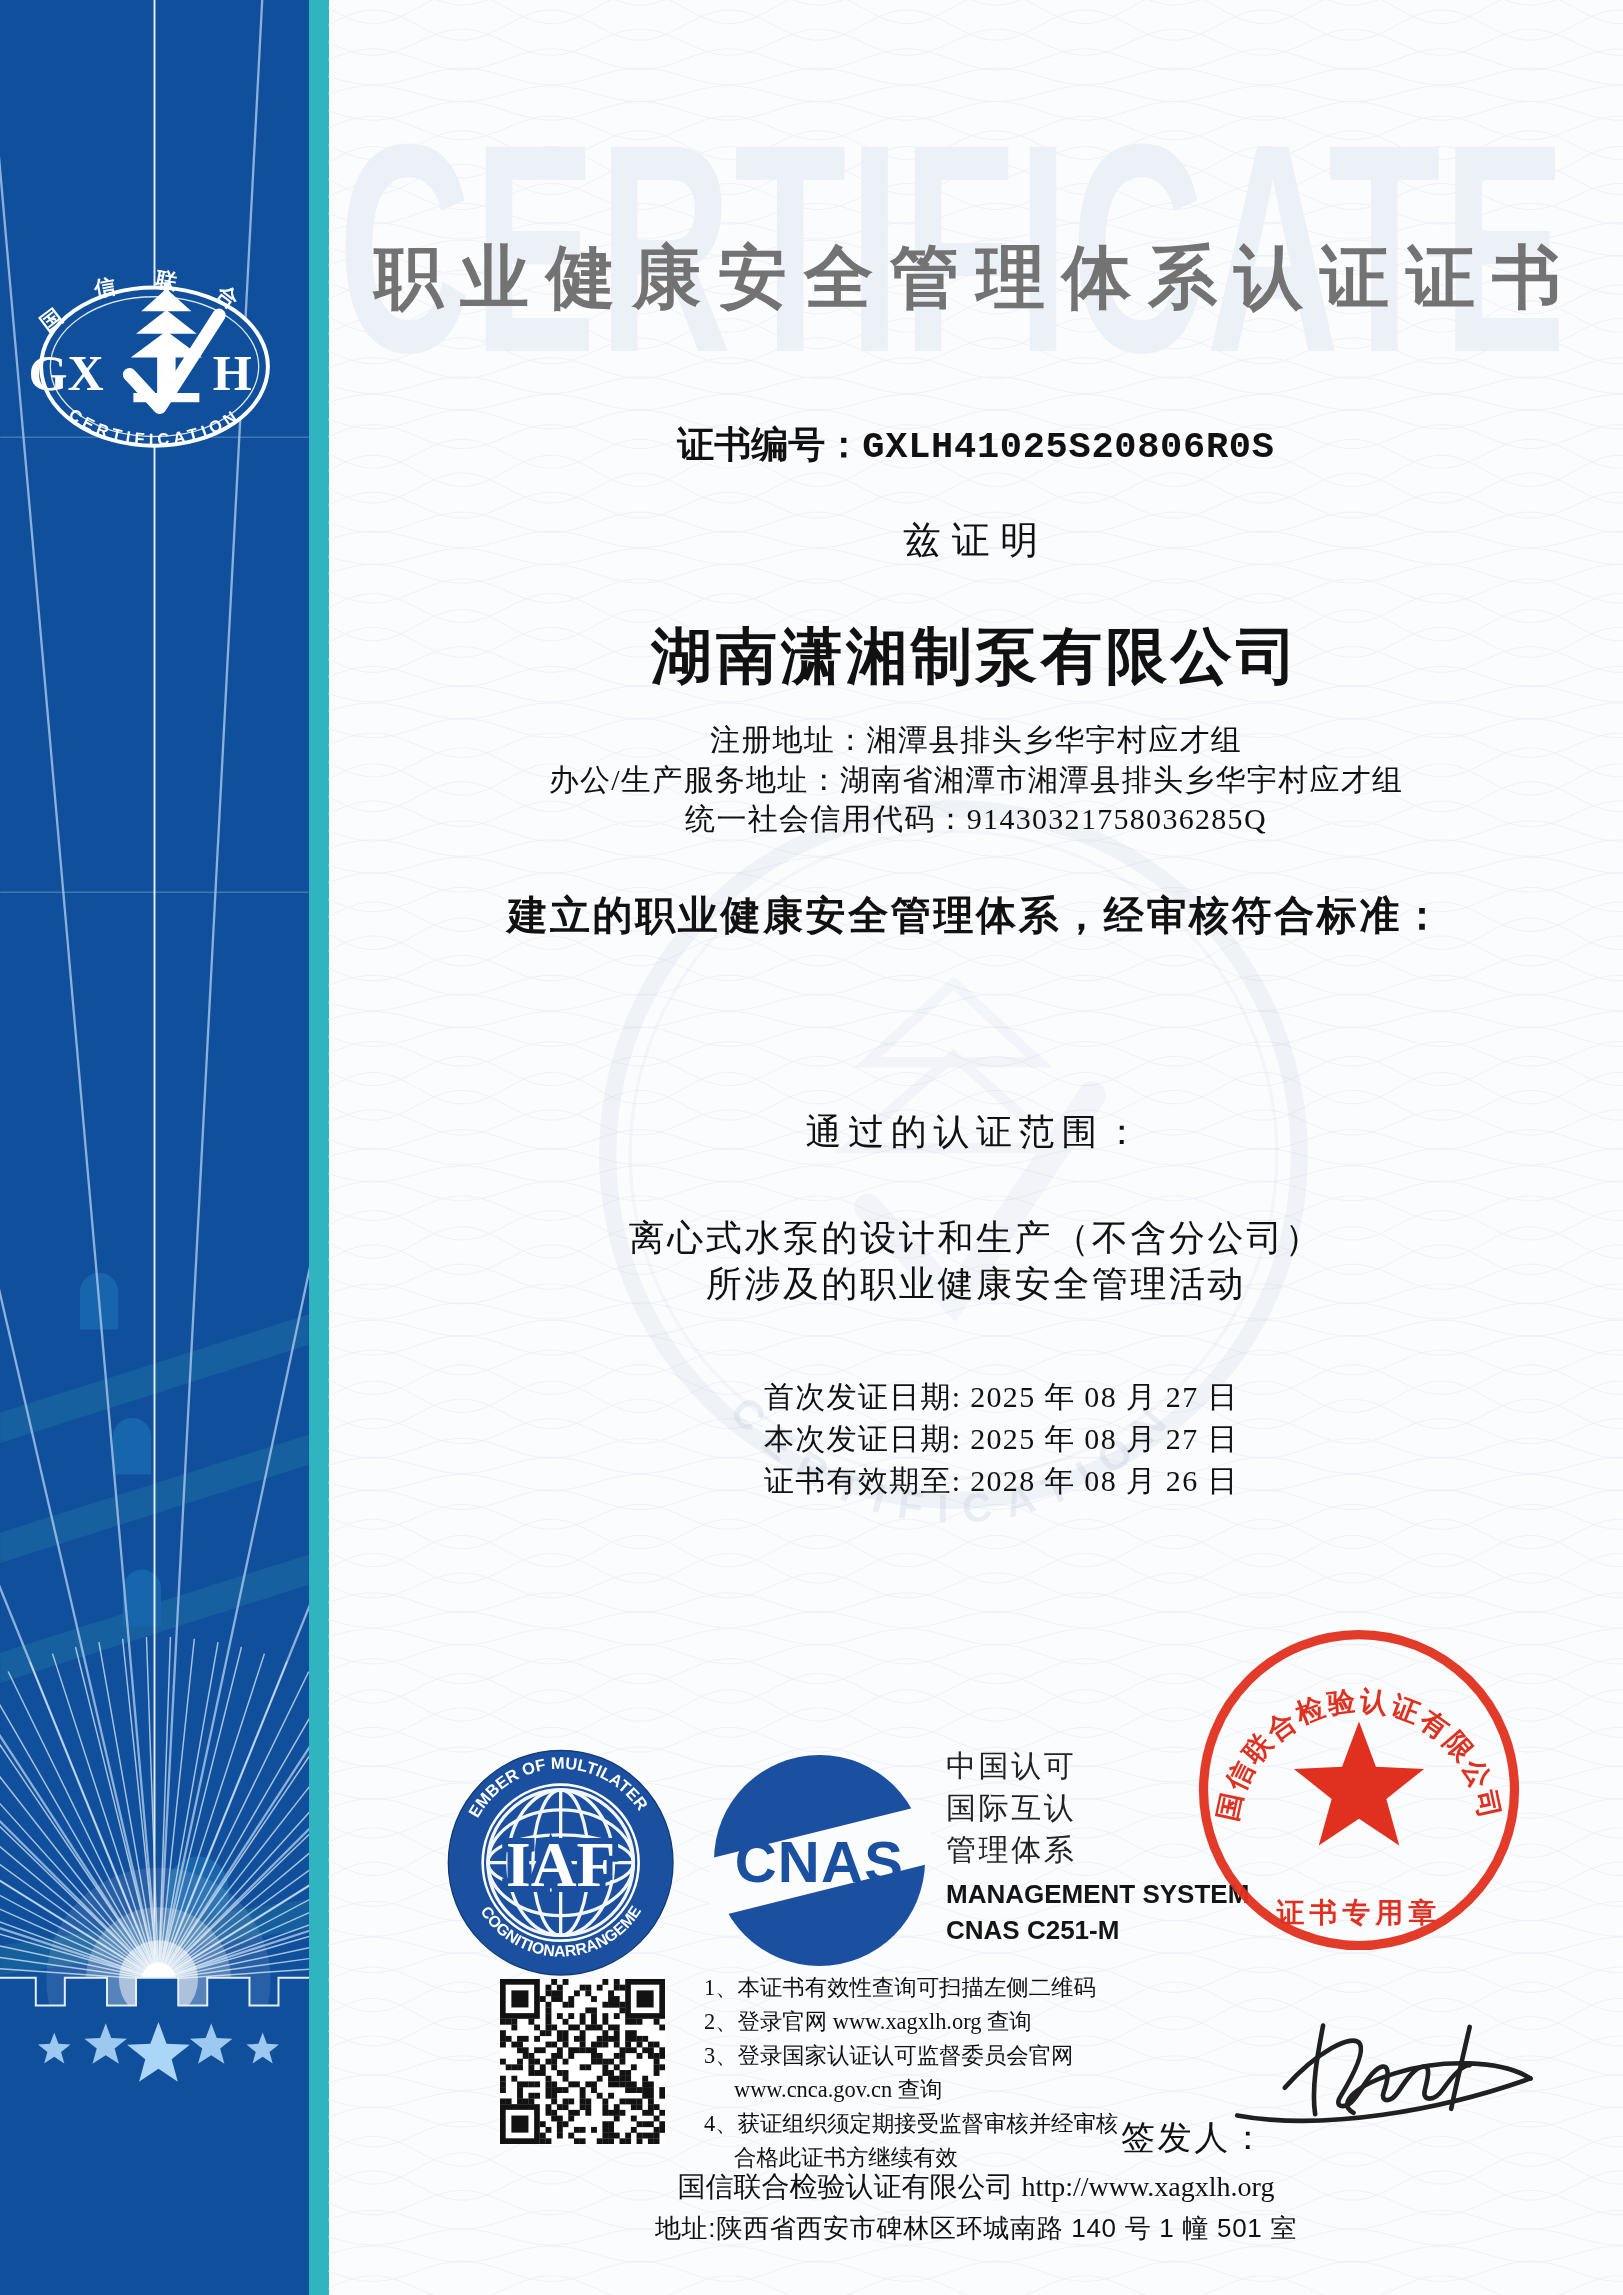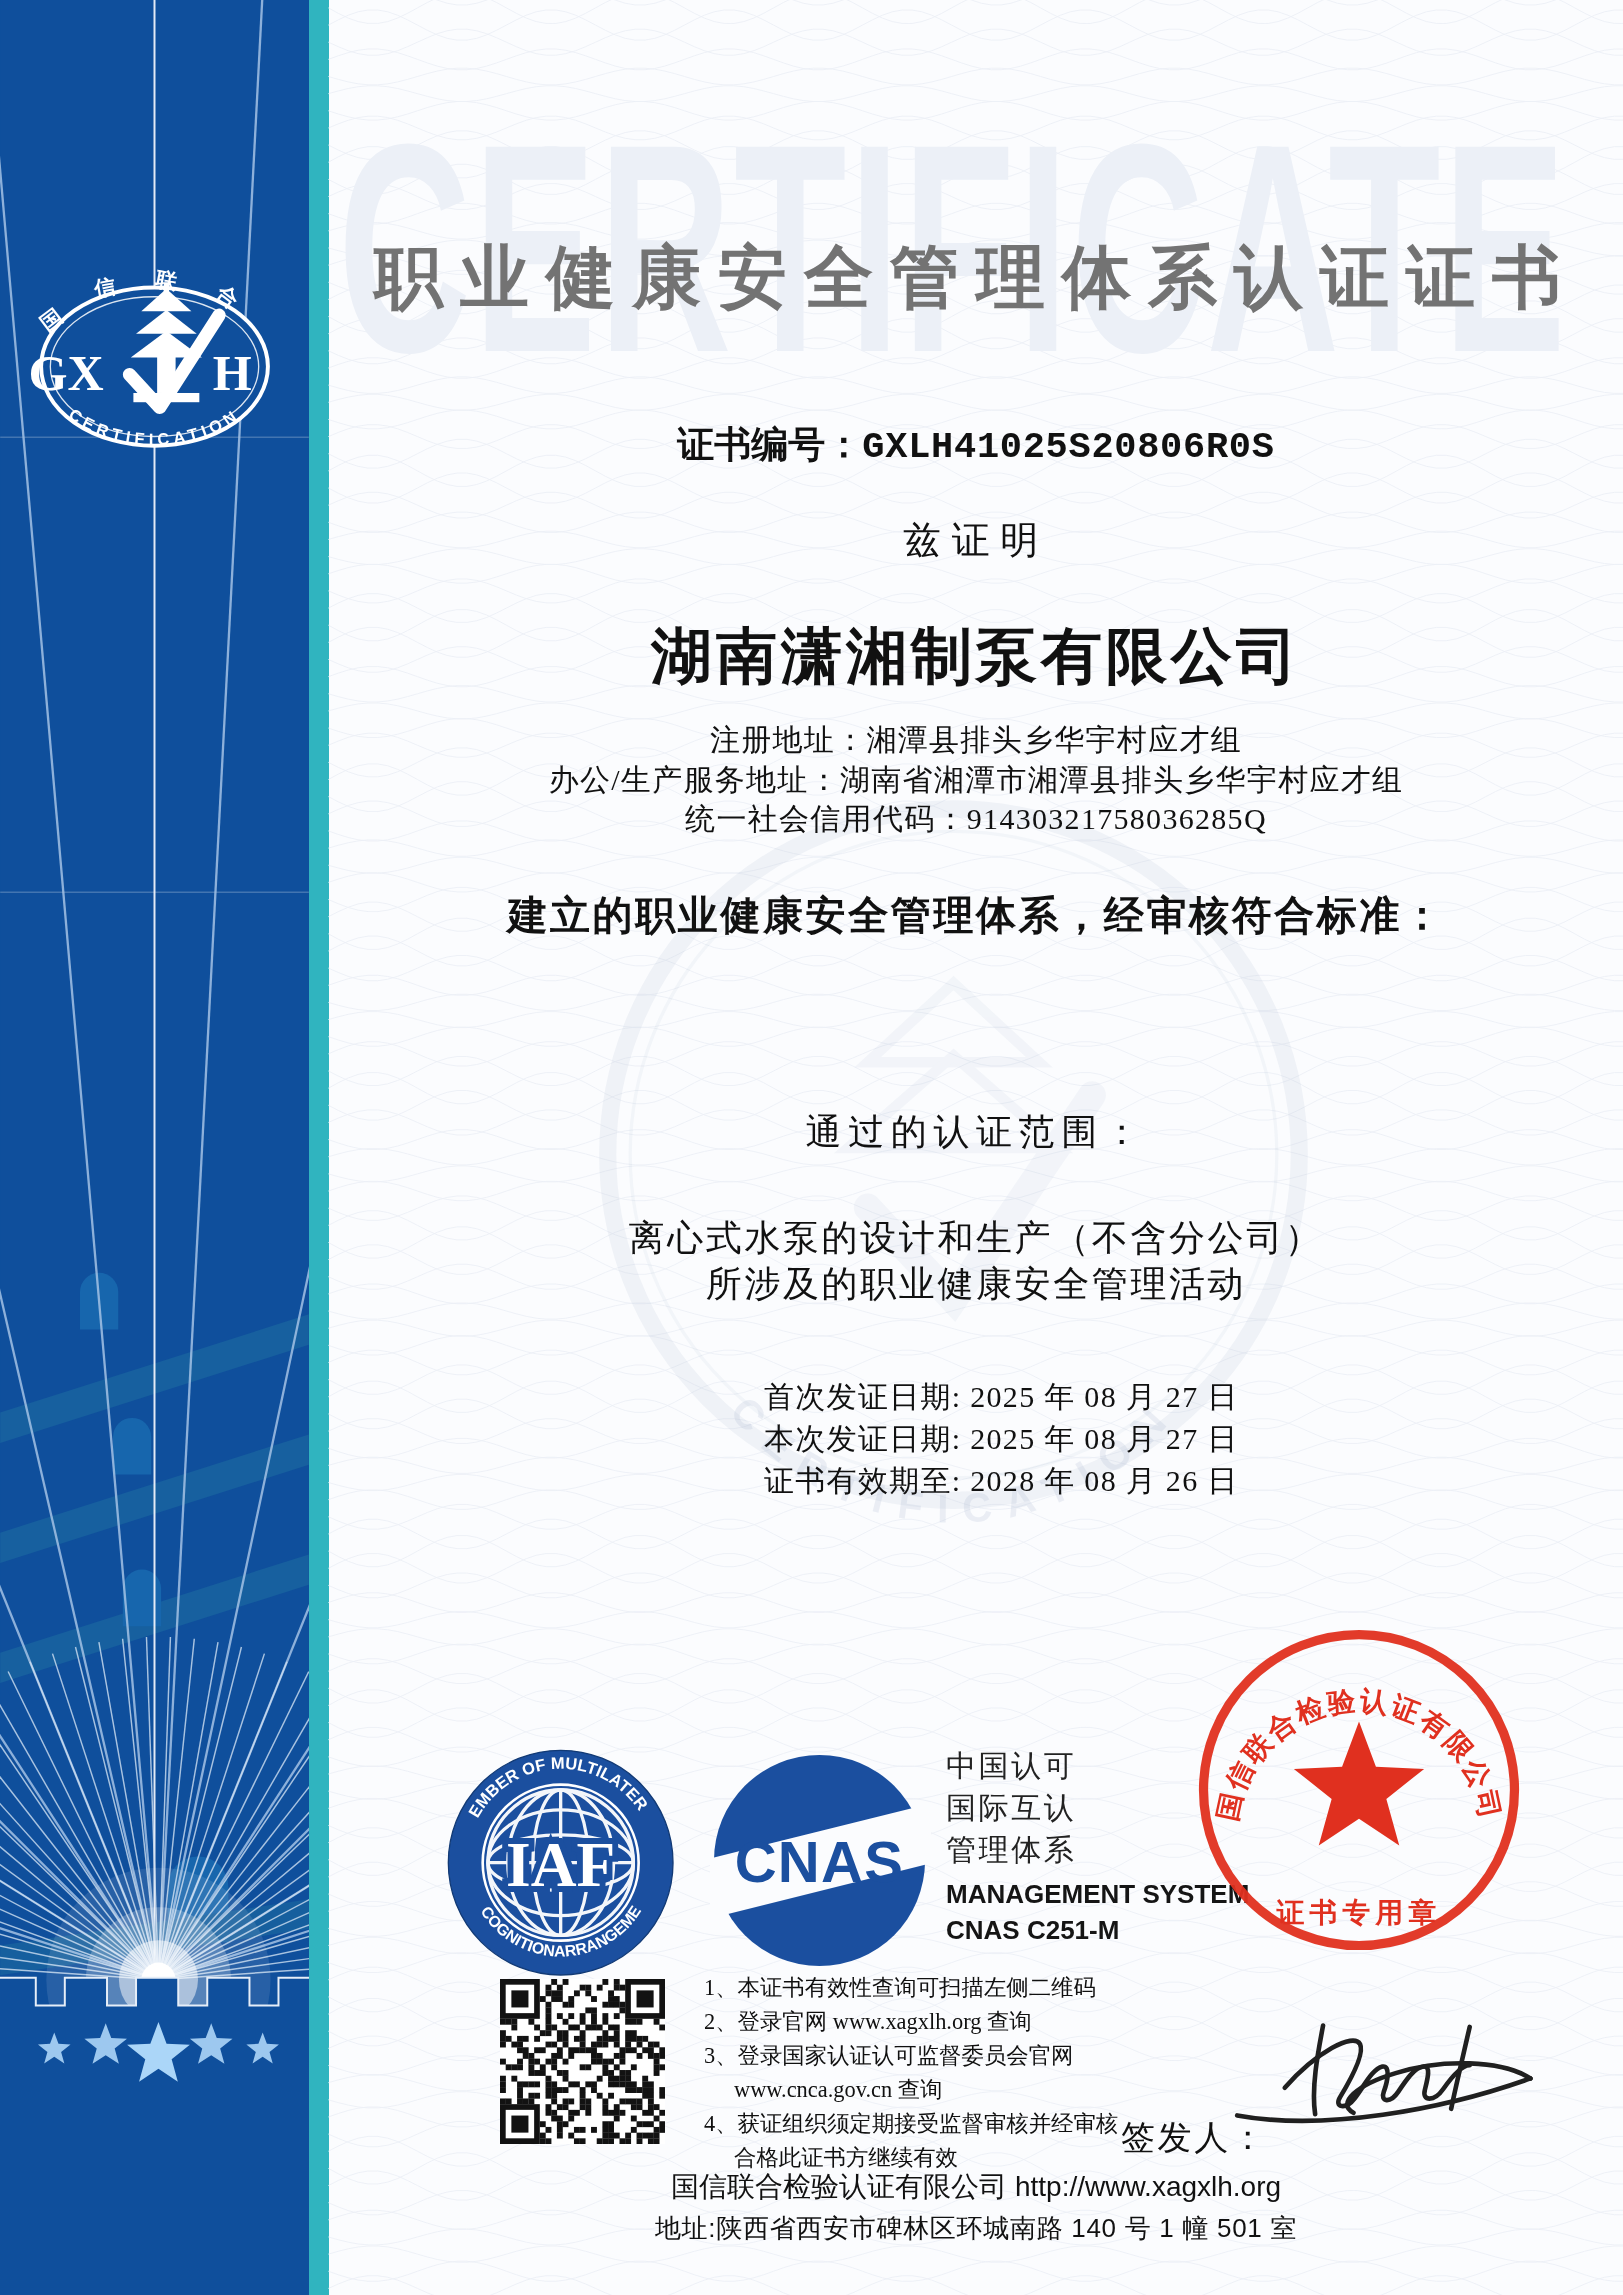--- a/index.html
+++ b/index.html
@@ -39,21 +39,21 @@
   .cnas-en{font-family:"Liberation Sans",sans-serif;font-weight:bold;font-size:26px;line-height:36px;color:#151515;}
   .cnas-gap{height:5.3px;}
   .seal{position:absolute;left:1194px;top:1624px;}
   
   .qr{position:absolute;left:500px;top:1979px;}
   .notes{position:absolute;left:704px;top:1971px;font-size:22.4px;line-height:34px;white-space:nowrap;color:#101010;}
   .indent{padding-left:30px;}
   .signature{position:absolute;left:1224px;top:2003px;}
   .signer{position:absolute;left:1121px;top:2115px;font-size:34px;letter-spacing:2.6px;}
   .footer1{top:2168px;font-family:"Liberation Sans",sans-serif;font-size:28px;}
-  .footer1 .furl{font-family:Liberation Sans, sans-serif;margin-left:8px;}
+  .footer1 .furl{font-family:Liberation Serif, serif;margin-left:8px;}
   .footer2{top:2211px;font-family:"Liberation Sans",sans-serif;font-size:26px;letter-spacing:0.7px;}
 </style>
 </head>
 <body>
 
 <div class="page">
 
   <div class="sidebar">
     <svg id="sb-deco" width="309" height="2295" viewBox="0 0 468 3480">
         <rect x="0" y="0" width="468" height="3480" fill="#0f4f9c"></rect>

